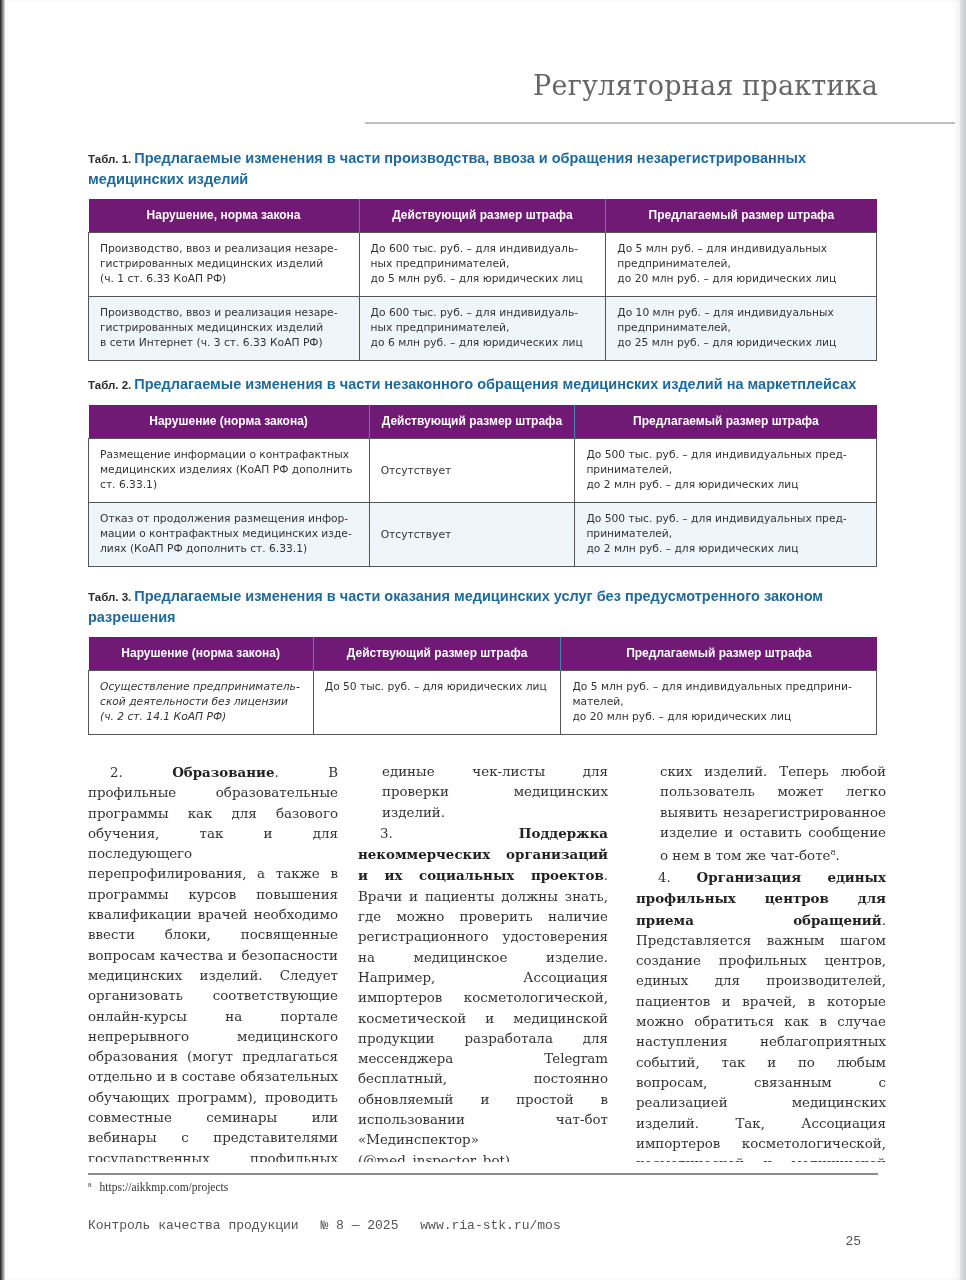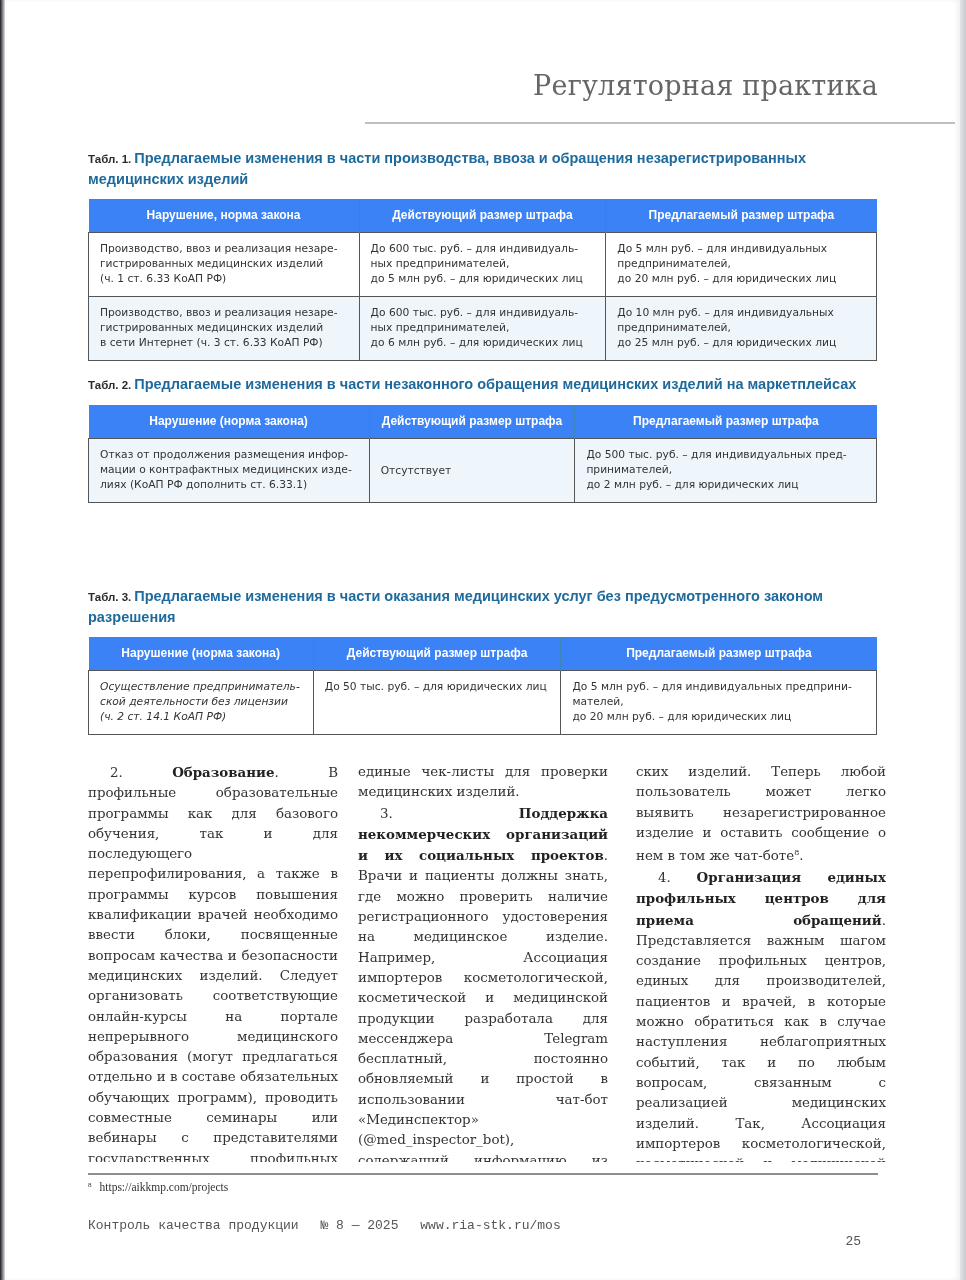--- a/index.html
+++ b/index.html
@@ -27,38 +27,38 @@
     color: #1f6a9c; font-weight: bold;
   }
   .caption .num { color: #2b2b2b; font-size: 11.5px; margin-right: 3px; }
 
   table.fines {
     position: absolute; left: 88px; width: 789px;
     border-collapse: collapse; font-family: "DejaVu Sans", sans-serif;
     font-size: 10.7px; line-height: 15px; color: #333;
   }
   table.fines th {
-    background: #3b82f6; color: #fff; font-weight: bold;
+    background: #701a75; color: #fff; font-weight: bold;
     font-family: "Liberation Sans", sans-serif; font-size: 12px;
     text-align: center; height: 33px; border-left: 1px solid #3d86b8;
   }
   table.fines th:first-child { border-left: none; }
   table.fines td {
     border: 1px solid #555; padding: 8px 10px 8px 11px; vertical-align: top;
   }
   table.fines tr.alt td { background: #eef5fb; }
   table.fines td.mid { vertical-align: middle; }
 
   .body-col {
     position: absolute; top: 762px; width: 250px;
     font-family: "DejaVu Serif", serif; font-size: 13.4px; line-height: 20.3px;
     color: #333; text-align: justify;
   }
   .body-col p { text-indent: 22px; }
-  .body-col p.cont { text-indent: 0; }
+  .body-col p.cont { text-indent: 0; margin-left: 24px; }
   .body-col b { color: #222; }
   .body-col sup { font-size: 8px; }
 
   .foot-rule { position: absolute; left: 88px; top: 1173px; width: 790px; height: 2px; background: #8d8d8d; }
   .footnote {
     position: absolute; left: 88px; top: 1181px;
     font-family: "Liberation Serif", serif; font-size: 11.5px; color: #333;
   }
   .footnote sup { font-size: 7px; margin-right: 8px; vertical-align: 4px; }
 
@@ -132,20 +132,29 @@
       <col style="width:302px">
     </colgroup>
   <thead>
       <tr>
     <th>Нарушение (норма закона)</th>
     <th>Действующий размер штрафа</th>
     <th>Предлагаемый размер штрафа</th>
   </tr>
     </thead>
   <tbody>
+    <tr style="height:64px">
+      <td class="ml" style="white-space: pre-line;">Размещение информации о контрафактных
+медицинских изделиях (КоАП РФ дополнить
+ст. 6.33.1)</td>
+      <td class="ml mid" style="white-space: pre-line;">Отсутствует</td>
+      <td class="ml" style="white-space: pre-line;">До 500 тыс. руб. – для индивидуальных пред-
+принимателей,
+до 2 млн руб. – для юридических лиц</td>
+    </tr>
     <tr class="alt" style="height:64px">
       <td class="ml" style="white-space: pre-line;">Отказ от продолжения размещения инфор-
 мации о контрафактных медицинских изде-
 лиях (КоАП РФ дополнить ст. 6.33.1)</td>
       <td class="ml mid" style="white-space: pre-line;">Отсутствует</td>
       <td class="ml" style="white-space: pre-line;">До 500 тыс. руб. – для индивидуальных пред-
 принимателей,
 до 2 млн руб. – для юридических лиц</td>
     </tr>
   </tbody>

